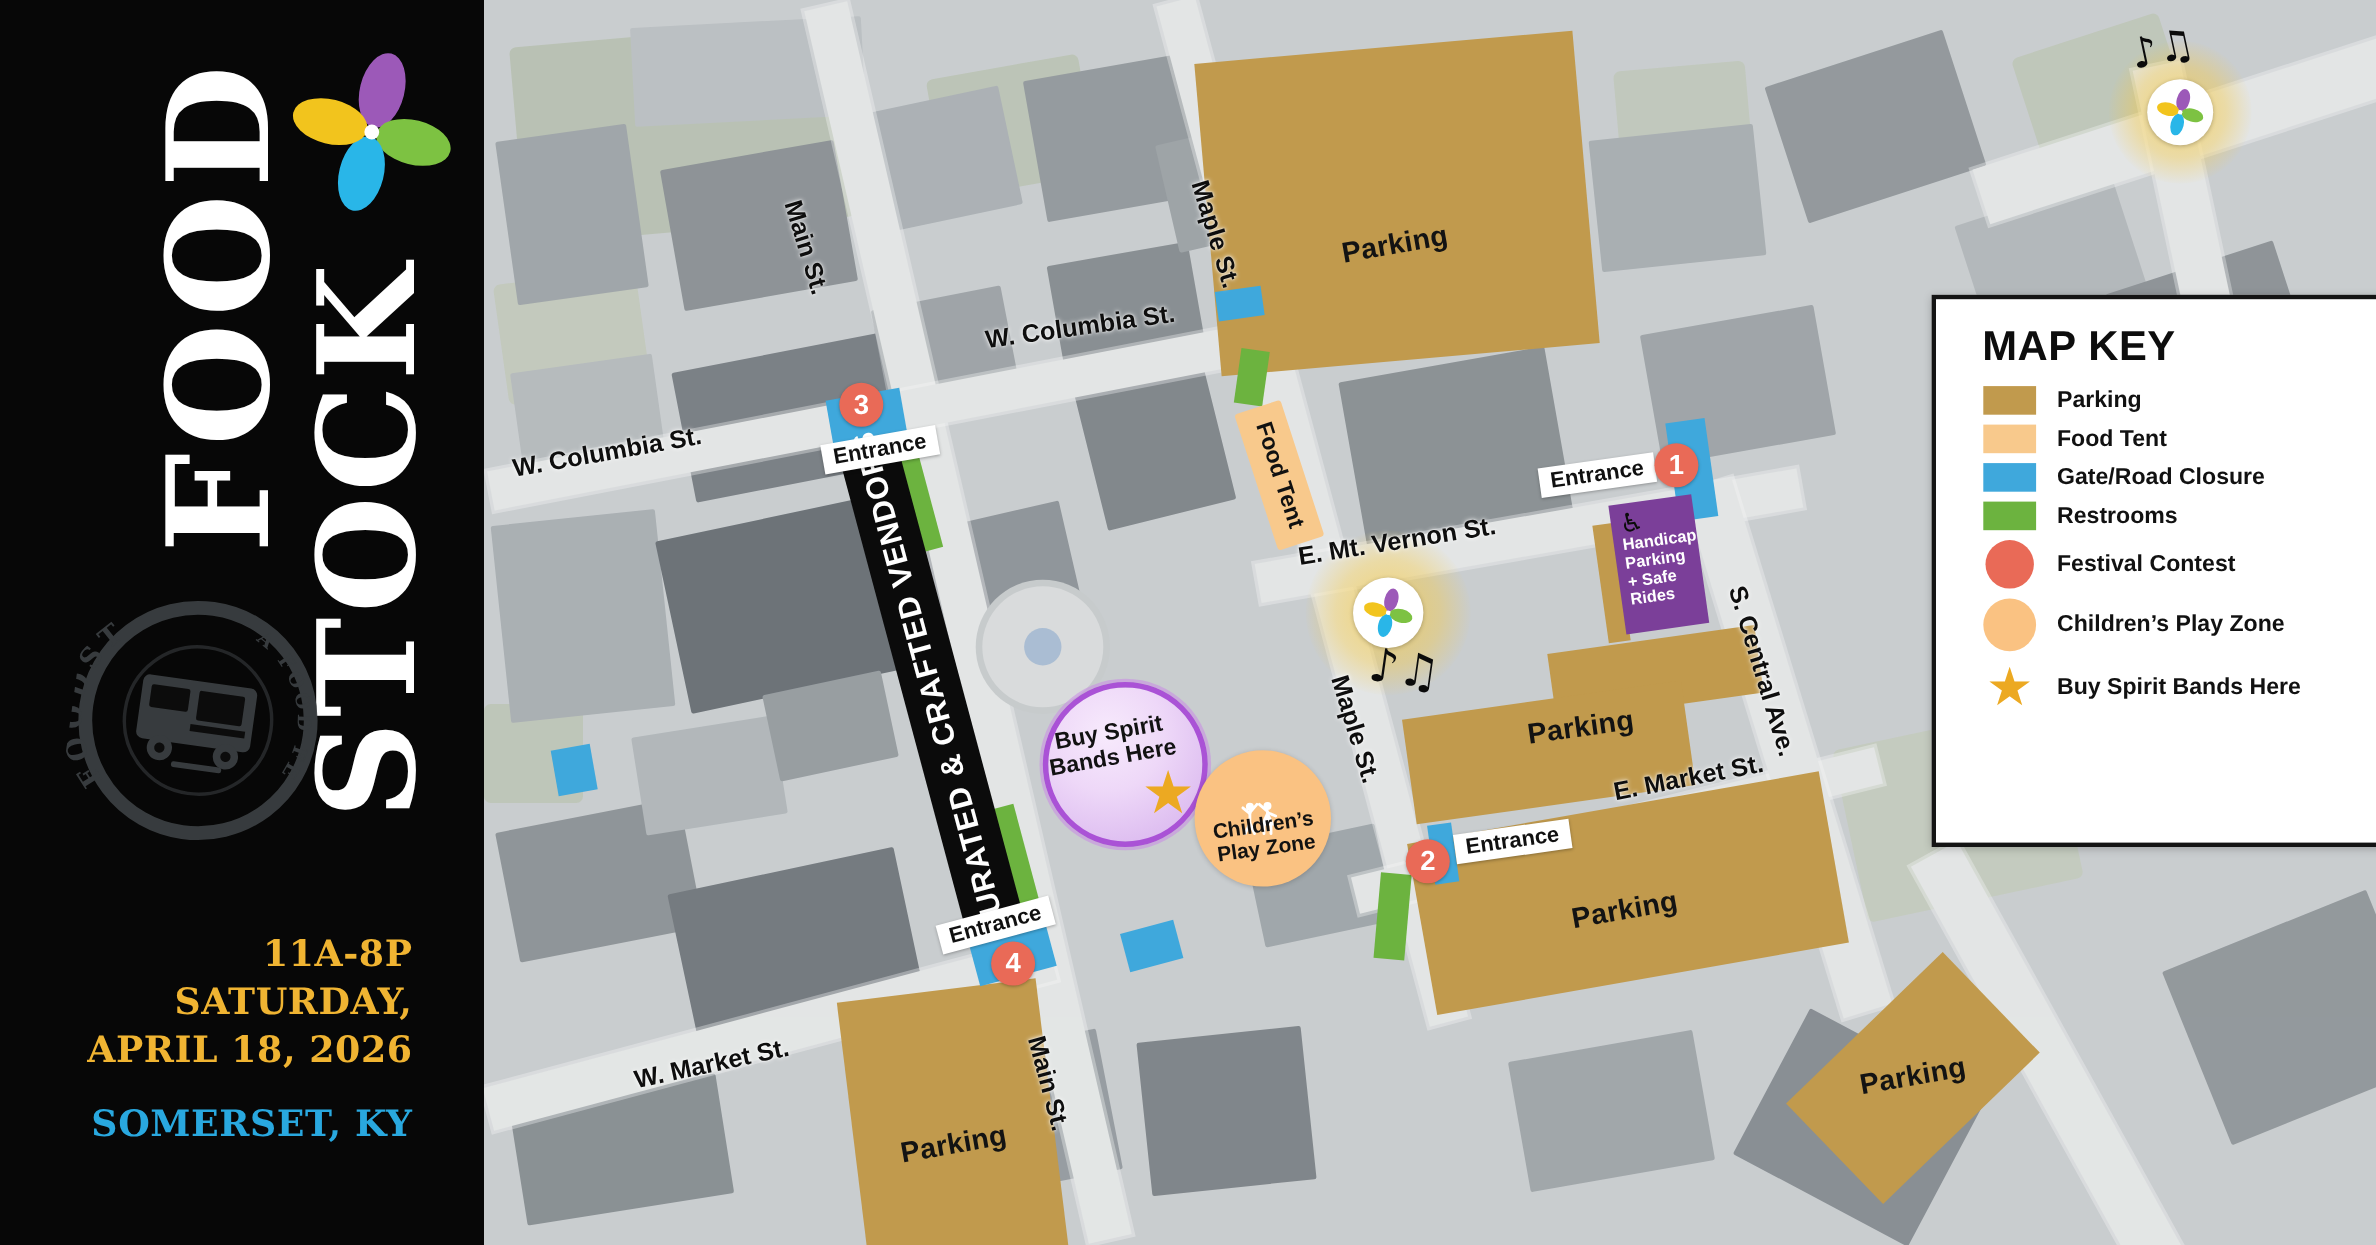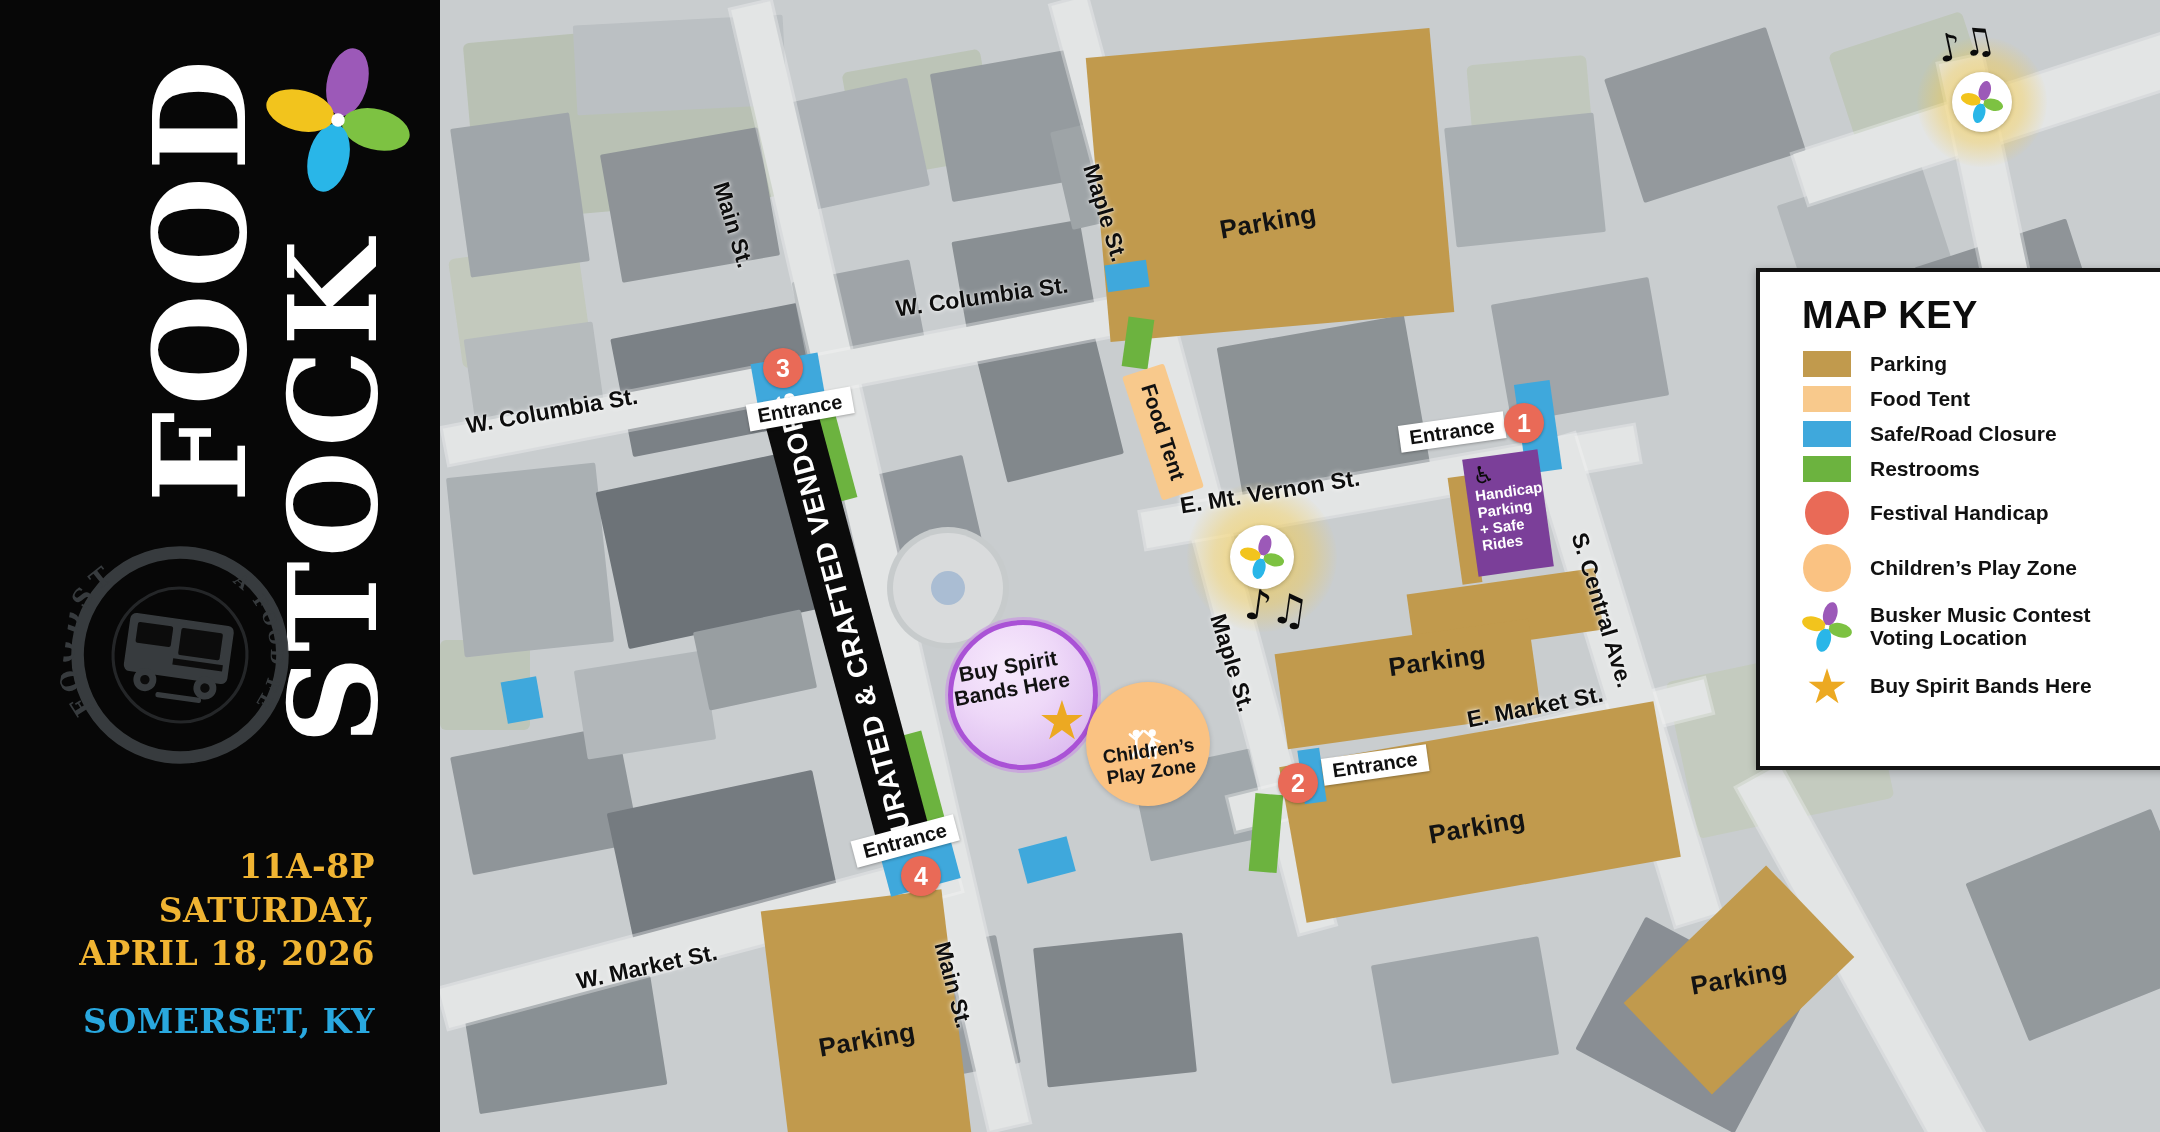--- a/index.html
+++ b/index.html
@@ -270,64 +270,39 @@
     <div class="key-item">
       <div class="key-swatch-col">
           <div class="key-rect" style="background:var(--foodtent);"></div>
         </div>
       <div class="key-label">Food Tent</div>
     </div>
     <div class="key-item">
       <div class="key-swatch-col">
           <div class="key-rect" style="background:var(--gate);"></div>
         </div>
-      <div class="key-label">Safe/Road Closure</div>
+      <div class="key-label">Gate/Road Closure</div>
     </div>
     <div class="key-item">
       <div class="key-swatch-col">
           <div class="key-rect" style="background:var(--restroom);"></div>
         </div>
       <div class="key-label">Restrooms</div>
     </div>
     <div class="key-item">
       <div class="key-swatch-col">
           <div class="key-circle" style="width:44px;height:44px;background:var(--entrance);"></div>
         </div>
-      <div class="key-label">Festival Handicap</div>
+      <div class="key-label">Festival Contest</div>
     </div>
     <div class="key-item">
       <div class="key-swatch-col">
           <div class="key-circle" style="width:48px;height:48px;background:var(--children);"></div>
         </div>
       <div class="key-label">Children’s Play Zone</div>
-    </div>
-    <div class="key-item">
-      <div class="key-swatch-col">
-          <span>
-            <svg width="52" height="52" viewBox="-50 -50 100 100" style="display:block">
-              <g transform="rotate(14)">
-                <ellipse cx="0" cy="-26" rx="13.5" ry="23" fill="#9C59B8"></ellipse>
-              </g>
-              <g transform="rotate(104)">
-                <ellipse cx="0" cy="-26" rx="13.5" ry="23" fill="#7DC242"></ellipse>
-              </g>
-              <g transform="rotate(194)">
-                <ellipse cx="0" cy="-26" rx="13.5" ry="23" fill="#29B6E8"></ellipse>
-              </g>
-              <g transform="rotate(284)">
-                <ellipse cx="0" cy="-26" rx="13.5" ry="23" fill="#F2C41D"></ellipse>
-              </g>
-              <circle r="4.5" fill="#fff"></circle>
-            </svg>
-          </span>
-        </div>
-      <div class="key-label">
-        <div>Busker Music Contest</div>
-        <div>Voting Location</div>
-      </div>
     </div>
     <div class="key-item">
       <div class="key-swatch-col">
           <span class="star key-star">★</span>
         </div>
       <div class="key-label">Buy Spirit Bands Here</div>
     </div>
   </div>
 
   <div id="sidebar">

